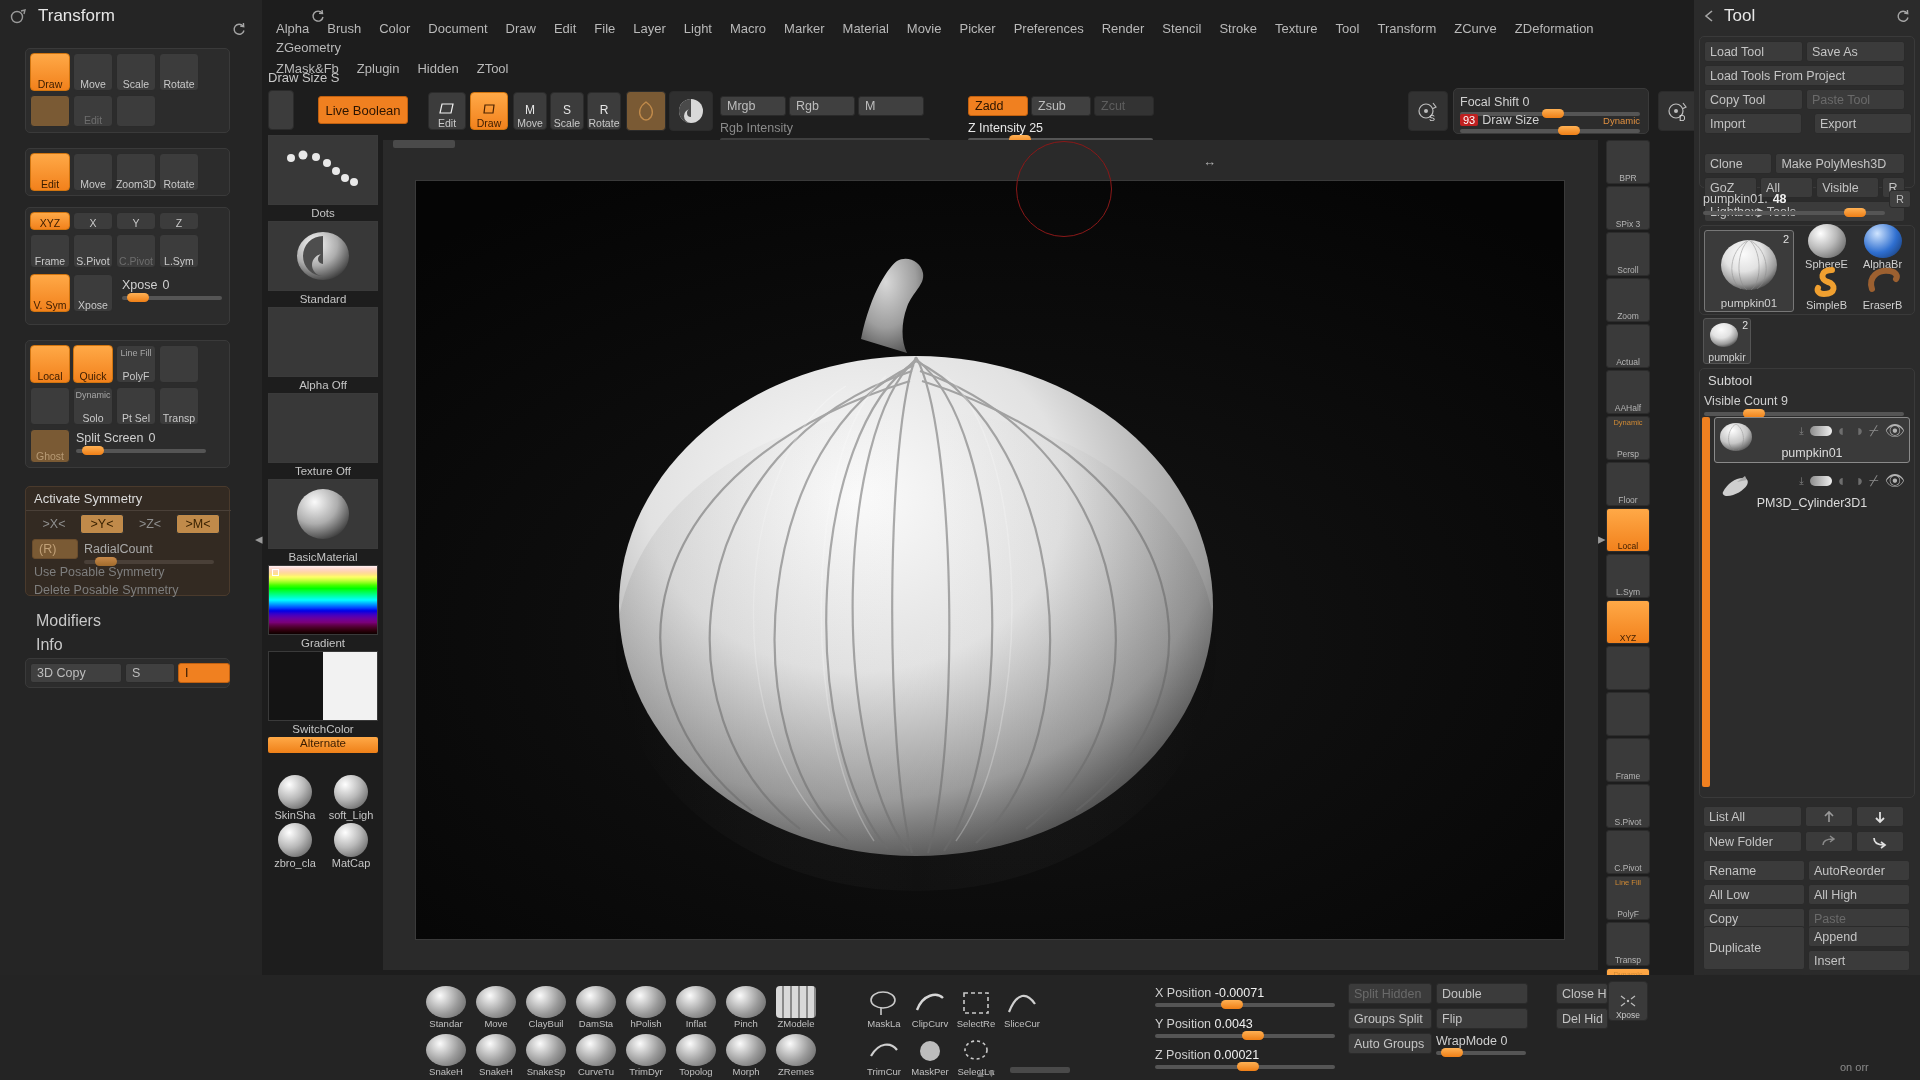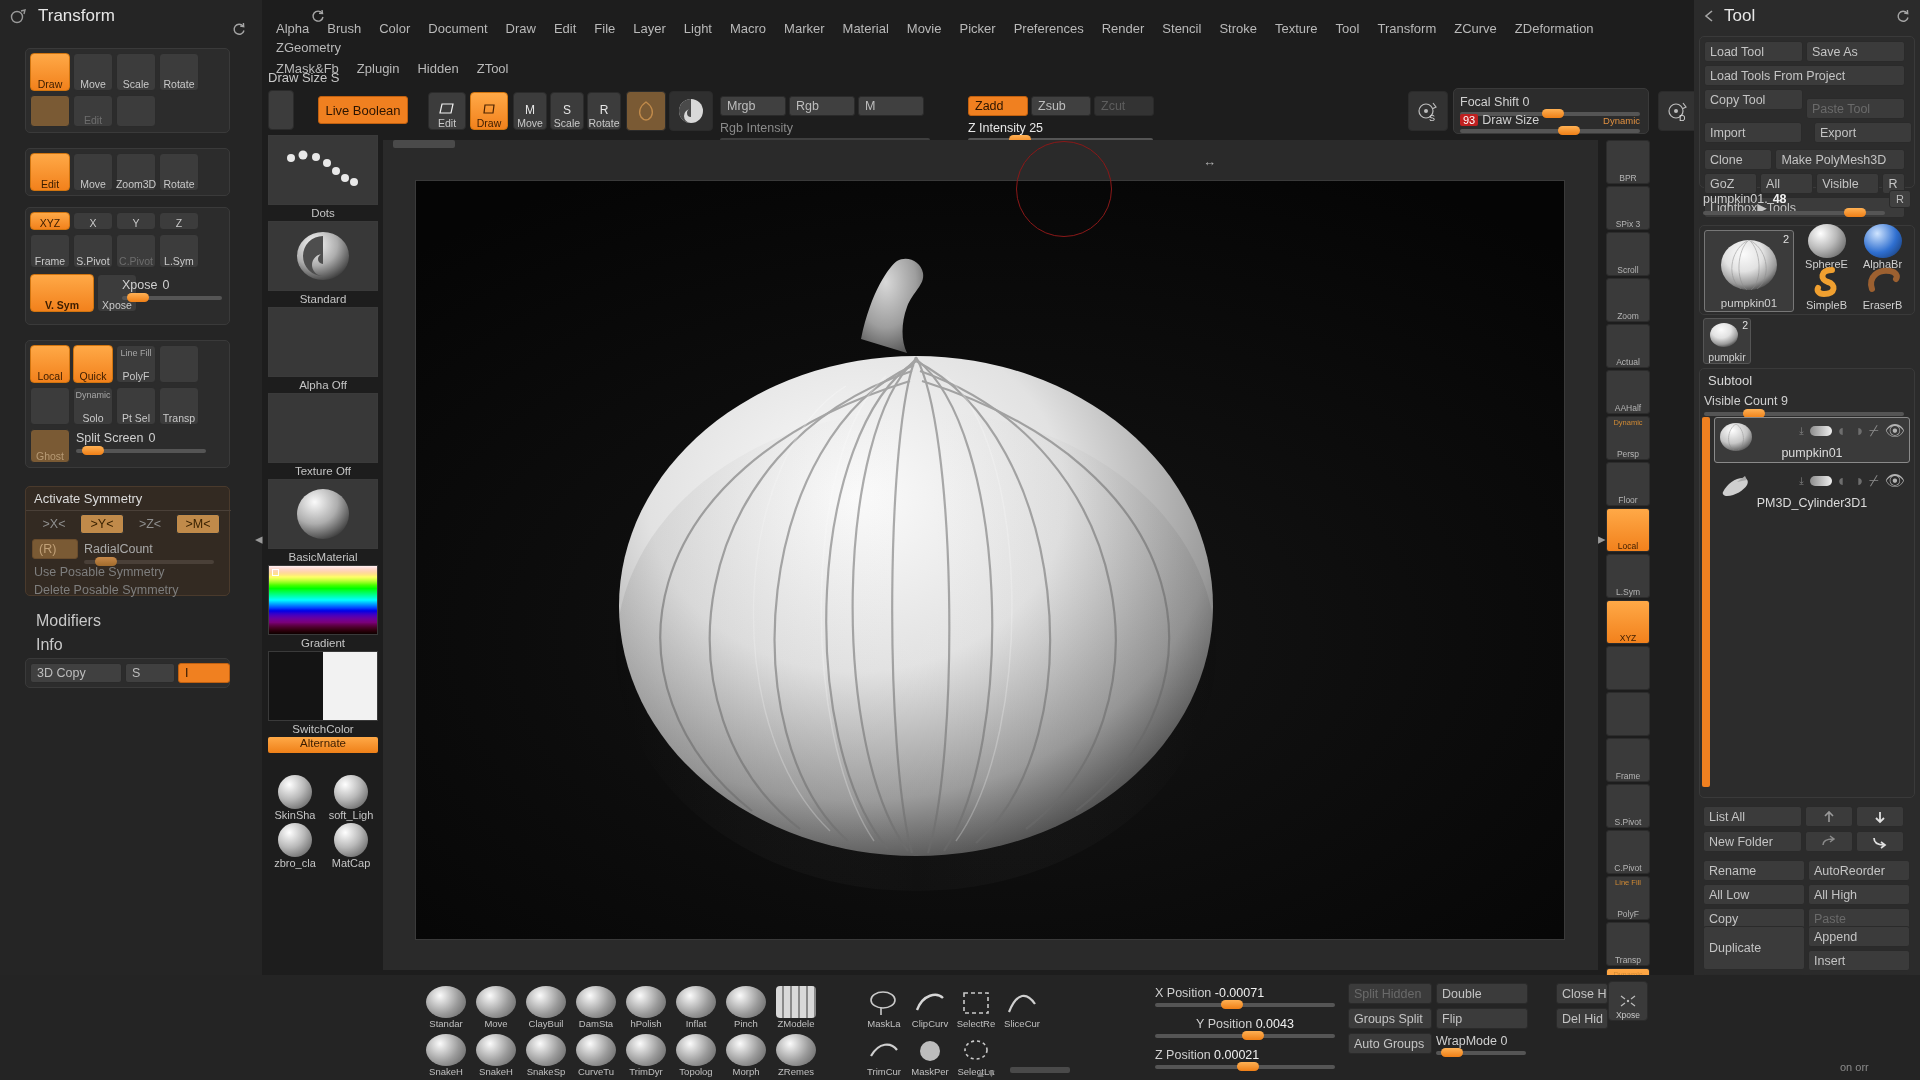--- a/index.html
+++ b/index.html
@@ -193,21 +193,21 @@
           <div class="tile dim" style="width:40px;height:34px;">
             <span class="ico"></span>
             <span class="sm">C.Pivot</span>
           </div>
           <div class="tile" style="width:40px;height:34px;">
             <span class="ico"></span>
             <span class="sm">L.Sym</span>
           </div>
         </div>
       <div id="tr-sym" style="position:absolute;left:4px;top:66px;display:flex;gap:3px;">
-          <div class="tile on" style="width:64px;height:38px;font-weight:bold;">
+          <div class="tile on" style="width:40px;height:38px;">
             <span class="ico"></span>
             <span class="sm">V. Sym</span>
           </div>
           <div class="tile" style="width:40px;height:38px;">
             <span class="ico"></span>
             <span class="sm">Xpose</span>
           </div>
         </div>
       <div style="position:absolute;left:96px;top:70px;width:100px;">
         <div style="display:flex;gap:5px;">
@@ -725,23 +725,23 @@
       <div id="tp-rows" style="position:absolute;left:4px;top:4px;width:208px;">
           <div style="display:flex;gap:3px;margin-bottom:3px;">
             <div class="tpbtn " style="width:99px;">Load Tool</div>
             <div class="tpbtn " style="width:99px;">Save As</div>
           </div>
           <div style="display:flex;gap:3px;margin-bottom:3px;">
             <div class="tpbtn " style="width:201px;">Load Tools From Project</div>
           </div>
           <div style="display:flex;gap:3px;margin-bottom:3px;">
             <div class="tpbtn " style="width:99px;">Copy Tool</div>
-            <div class="tpbtn dis" style="width:99px;margin-top:9px;">Paste Tool</div>
-          </div>
-          <div style="display:flex;gap:12px;margin-bottom:6px;">
+            <div class="tpbtn dis" style="width:99px;">Paste Tool</div>
+          </div>
+          <div style="display:flex;gap:12px;margin-bottom:19px;">
             <div class="tpbtn " style="width:99px;">Import</div>
             <div class="tpbtn " style="width:99px;">Export</div>
           </div>
           <div style="display:flex;gap:3px;margin-bottom:3px;">
             <div class="tpbtn " style="width:68.39999999999999px;">Clone</div>
             <div class="tpbtn " style="width:129.6px;">Make PolyMesh3D</div>
           </div>
           <div style="display:flex;gap:3px;margin-bottom:3px;">
             <div class="tpbtn " style="width:53.1px;">GoZ</div>
             <div class="tpbtn " style="width:53.1px;">All</div>
@@ -1121,21 +1121,21 @@
       </div>
 
     <div id="bb-positions" style="position:absolute;left:1155px;top:8px;width:180px;">
         <div style="margin-bottom:7px;width:180px;">
    <span class="lbl"><span>X Position</span>
    <span style="color:#f0f0f0;">-0.00071</span></span>
    <div class="slider" style="margin-top:2px;width:180px;">
             <div class="knob" style="left:66.36px;"></div>
           </div>
  </div>
-        <div style="margin-bottom:7px;width:180px;text-align:center;">
+        <div style="margin-bottom:7px;width:180px;">
    <span class="lbl"><span>Y Position</span>
    <span style="color:#f0f0f0;">0.0043</span></span>
    <div class="slider" style="margin-top:2px;width:180px;">
             <div class="knob" style="left:86.9px;"></div>
           </div>
  </div>
         <div style="margin-bottom:7px;width:180px;">
    <span class="lbl"><span>Z Position</span>
    <span style="color:#f0f0f0;">0.00021</span></span>
    <div class="slider" style="margin-top:2px;width:180px;">

